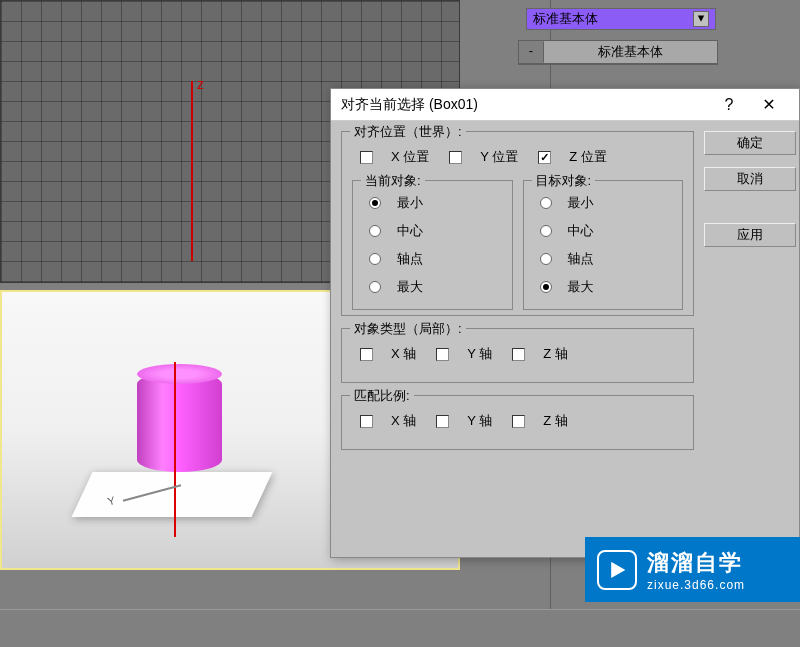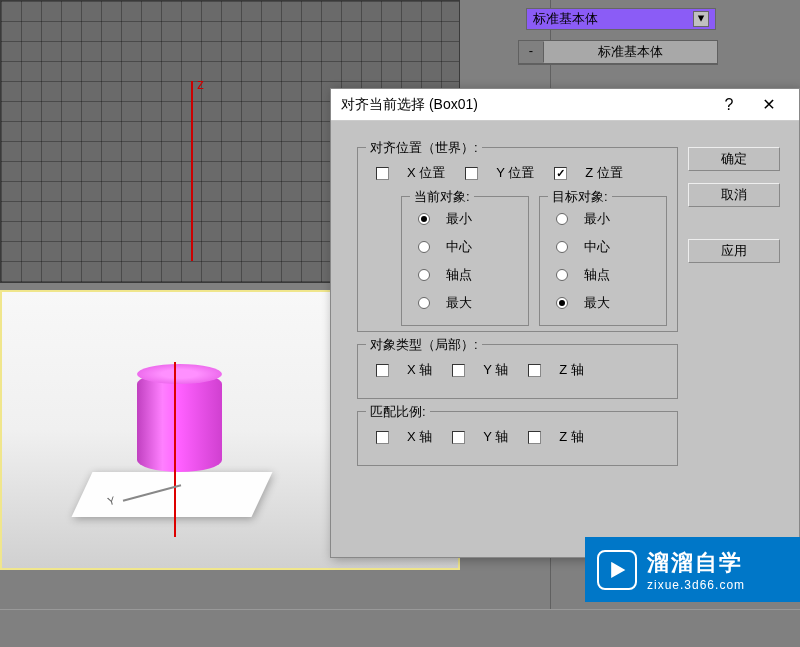--- a/index.html
+++ b/index.html
@@ -32,33 +32,33 @@
     .panel-header { display: flex; align-items: center; background: #808080; border-bottom: 1px solid #606060; }
     .panel-collapse { width: 25px; height: 20px; background: #808080; border-right: 1px solid #606060; text-align: center; line-height: 18px; }
     .panel-title { flex: 1; text-align: center; padding: 2px; background: #a8a8a8; }
     
     
     .dialog { position: absolute; left: 330px; top: 88px; width: 470px; height: 470px; background: #a3a3a3; border: 1px solid #888; box-shadow: 2px 2px 10px rgba(0,0,0,0.3); }
     .dialog-titlebar { height: 32px; background: #ffffff; border-bottom: 1px solid #ccc; display: flex; align-items: center; padding: 0 10px; }
     .dialog-title { flex: 1; font-size: 14px; }
     .dialog-help, .dialog-close { width: 40px; text-align: center; font-size: 16px; cursor: pointer; }
     
-    .dialog-body { display: flex; padding: 26px; background: #c3c3c3; height: calc(100% - 32px); }
+    .dialog-body { display: flex; padding: 10px; background: #c3c3c3; height: calc(100% - 32px); }
     .dialog-left { flex: 1; }
     .dialog-right { width: 95px; padding-left: 10px; }
     
     .fieldset { border: 1px solid #888; padding: 10px 10px 5px 10px; margin-bottom: 12px; position: relative; }
     .fieldset-legend { position: absolute; top: -9px; left: 8px; background: #c3c3c3; padding: 0 4px; font-size: 13px; }
     
     .checkbox-row { display: flex; gap: 20px; padding: 6px 8px; margin-bottom: 8px; }
     .checkbox-item { display: flex; align-items: center; gap: 18px; }
     .checkbox { width: 13px; height: 13px; background: #fff; border: 1px inset #888; display: inline-block; text-align: center; line-height: 10px; font-size: 11px; }
     .checkbox.checked::after { content: "✓"; font-weight: bold; }
     
-    .radio-columns { display: flex; gap: 10px; margin-left: 33px; }
+    .radio-columns { display: flex; gap: 10px; }
     .radio-group { flex: 1; border: 1px solid #888; padding: 8px 8px 8px 16px; position: relative; }
     .radio-group-legend { position: absolute; top: -9px; left: 8px; background: #c3c3c3; padding: 0 4px; }
     .radio-item { display: flex; align-items: center; gap: 16px; padding: 5px 0; }
     .radio { width: 12px; height: 12px; border-radius: 50%; border: 1px solid #666; background: #fff; display: inline-block; position: relative; }
     .radio.checked::after { content: ""; position: absolute; top: 2px; left: 2px; width: 6px; height: 6px; border-radius: 50%; background: #000; }
     
     .dialog-button { width: 92px; height: 24px; background: #c0c0c0; border: 1px solid #888; border-top-color: #eee; border-left-color: #eee; margin-bottom: 12px; text-align: center; line-height: 22px; cursor: pointer; }
     
     
     .watermark { position: absolute; right: 0; bottom: 45px; width: 215px; height: 65px; background: #0077c8; color: #fff; display: flex; align-items: center; padding: 8px 12px; gap: 10px; }

